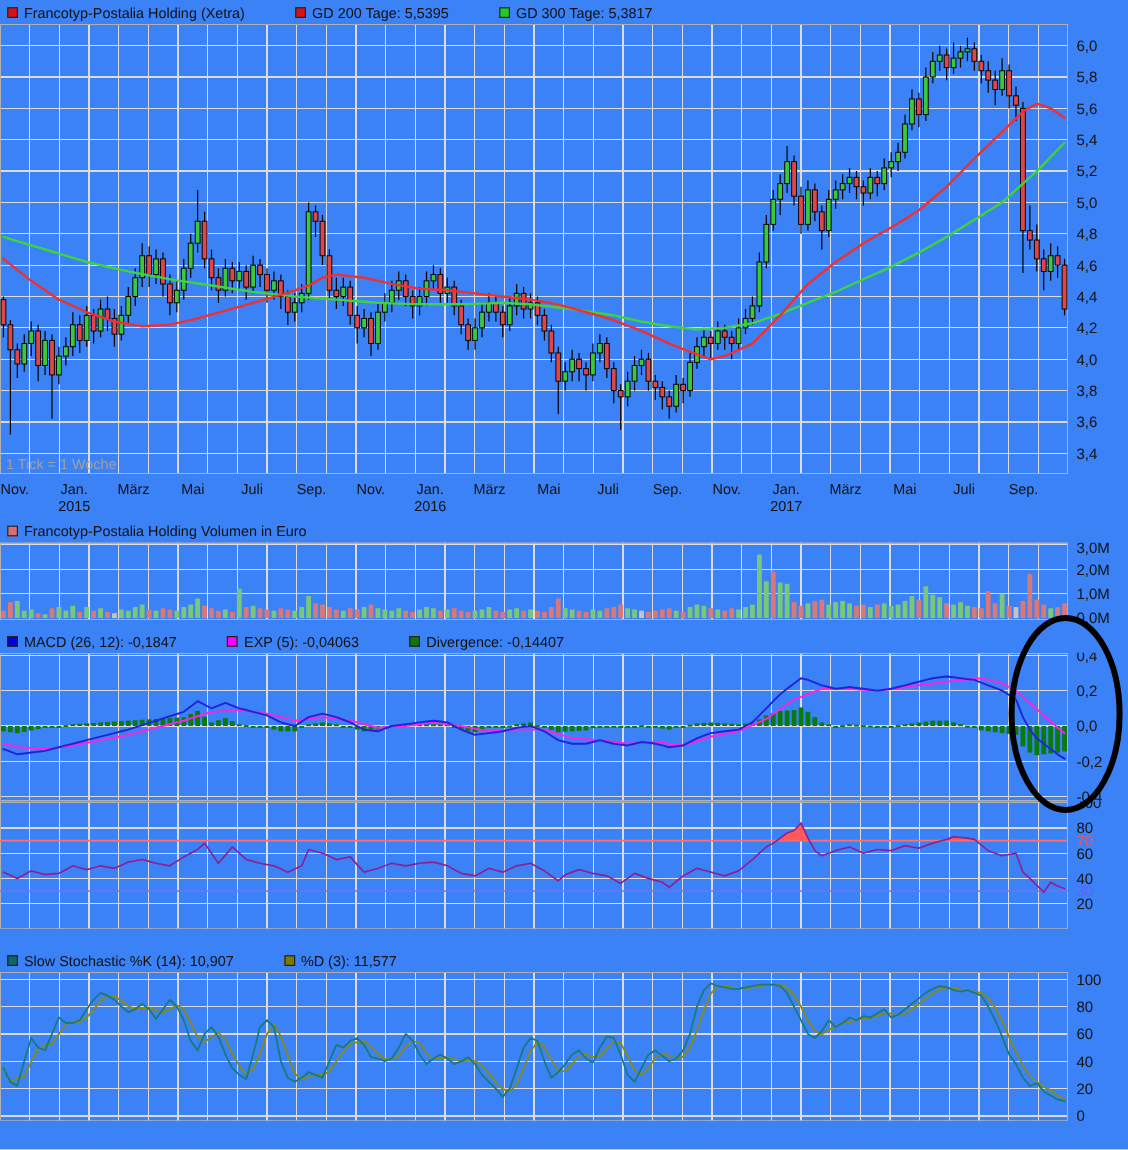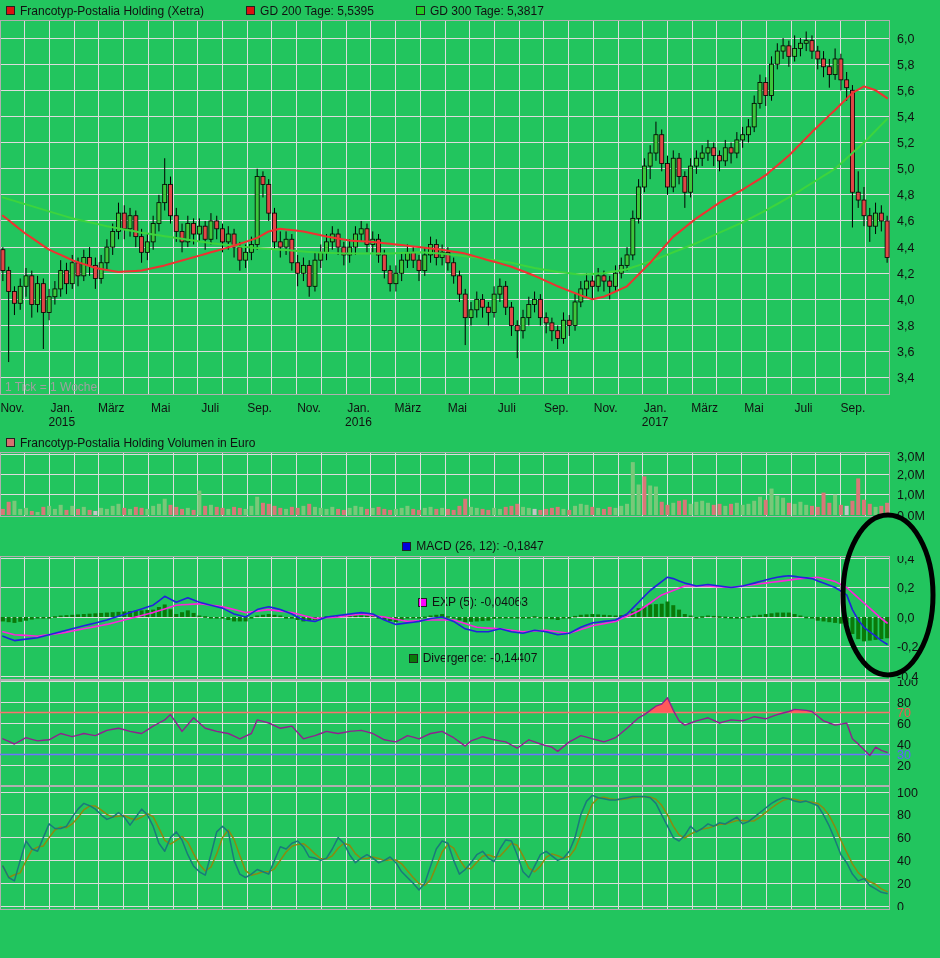--- a/index.html
+++ b/index.html
@@ -1,22 +1,22 @@
 <!DOCTYPE html>
 <html><head>
 <meta charset="utf-8">
 <style>
   html,body{margin:0;padding:0;background:#ffffff;}
   body{font-family:"Liberation Sans", sans-serif; color:#111;}
-  #chart-root{position:relative;width:940px;height:958px;background:#22c55e;overflow:hidden;}
+  #chart-root{position:relative;width:940px;height:958px;background:#3b82f6;overflow:hidden;}
   .legend{display:flex;align-items:center;gap:42px;padding:3px 0 2px 6px;font-size:12px;height:15px;}
   .legend .item{display:flex;align-items:center;gap:5px;white-space:nowrap;}
   .marker{display:inline-block;width:9px;height:9px;border:1px solid #222;box-sizing:border-box;}
   svg{display:block;}
-  .mt4{margin-top:16px;flex-direction:column;}
+  .mt4{margin-top:4px;}
   .mt16{margin-top:16px;}
   #ellipse-overlay{position:absolute;left:838px;top:510px;pointer-events:none;}
 </style>
 </head>
 <body>
 
 <div id="chart-root">
 
   <div class="legend">
     <span class="item">
@@ -905,20 +905,30 @@
       <polyline points="2.9,58.8 8.7,61.4 14.4,64.0 20.2,60.9 26.0,57.7 31.8,59.3 37.6,60.9 43.3,60.3 49.1,59.8 54.9,56.7 60.7,53.5 66.5,55.1 72.2,56.7 78.0,55.1 83.8,53.5 89.6,54.6 95.4,55.6 101.1,53.0 106.9,50.4 112.7,49.3 118.5,48.3 124.3,49.8 130.0,51.4 135.8,52.5 141.6,53.5 147.4,49.8 153.1,46.1 158.9,43.0 164.7,39.9 170.5,34.6 176.3,43.0 182.0,51.4 187.8,44.6 193.6,37.8 199.4,43.0 205.2,48.3 210.9,49.8 216.7,51.4 222.5,52.5 228.3,53.5 234.1,56.1 239.8,58.8 245.6,56.1 251.4,53.5 257.2,39.9 263.0,41.4 268.7,43.0 274.5,45.6 280.3,48.3 286.1,47.2 291.9,46.1 297.6,52.5 303.4,58.8 309.2,57.2 315.0,55.6 320.7,53.5 326.5,51.4 332.3,52.5 338.1,53.5 343.9,52.5 349.6,51.4 355.4,50.9 361.2,50.4 367.0,51.9 372.8,53.5 378.5,56.7 384.3,59.8 390.1,60.9 395.9,61.9 401.7,58.8 407.4,55.6 413.2,57.2 419.0,58.8 424.8,56.1 430.6,53.5 436.3,52.5 442.1,51.4 447.9,54.6 453.7,57.7 459.4,61.9 465.2,66.1 471.0,60.9 476.8,58.8 482.6,56.7 488.3,58.2 494.1,59.8 499.9,60.9 505.7,61.9 511.5,65.0 517.2,68.2 523.0,64.0 528.8,59.8 534.6,61.9 540.4,64.0 546.1,65.6 551.9,67.2 557.7,71.4 563.5,66.6 569.3,61.9 575.0,58.8 580.8,55.6 586.6,57.2 592.4,58.8 598.1,60.3 603.9,61.9 609.7,59.8 615.5,57.7 621.3,53.0 627.0,48.3 632.8,43.0 638.6,37.8 644.4,34.6 650.2,30.4 655.9,26.2 661.7,24.1 667.5,17.8 673.3,30.4 679.1,40.9 684.8,45.1 690.6,43.0 696.4,40.9 702.2,39.3 708.0,37.8 713.7,40.4 719.5,43.0 725.3,41.4 731.1,39.9 736.9,40.4 742.6,40.9 748.4,38.8 754.2,36.7 760.0,37.8 765.7,38.8 771.5,36.7 777.3,34.6 783.1,33.0 788.9,31.5 794.6,29.4 800.4,29.9 806.2,30.4 812.0,31.5 817.8,36.2 823.5,40.9 829.3,43.0 835.1,45.1 840.9,44.1 846.7,43.0 852.4,58.8 858.2,64.0 864.0,69.8 869.8,75.5 875.6,67.2 881.3,70.3 887.1,72.4" fill="none" stroke="#902090" stroke-width="1.4" stroke-linejoin="round" stroke-linecap="round"></polyline>
       <text x="897" y="5.5" font-size="12.5" fill="#111" font-family="Liberation Sans, sans-serif" text-anchor="start">100</text>
       <text x="897" y="26.5" font-size="12.5" fill="#111" font-family="Liberation Sans, sans-serif" text-anchor="start">80</text>
       <text x="897" y="37" font-size="12.5" fill="#ff5050" font-family="Liberation Sans, sans-serif" text-anchor="start">70</text>
       <text x="897" y="47.5" font-size="12.5" fill="#111" font-family="Liberation Sans, sans-serif" text-anchor="start">60</text>
       <text x="897" y="68.5" font-size="12.5" fill="#111" font-family="Liberation Sans, sans-serif" text-anchor="start">40</text>
       <text x="897" y="79" font-size="12.5" fill="#6060ff" font-family="Liberation Sans, sans-serif" text-anchor="start">30</text>
       <text x="897" y="89.5" font-size="12.5" fill="#111" font-family="Liberation Sans, sans-serif" text-anchor="start">20</text>
     </svg>
 
+  <div class="legend mt16">
+    <span class="item">
+      <span class="marker" style="background-color: rgb(14, 102, 102);"></span>
+      <span>Slow Stochastic %K (14): 10,907</span>
+    </span>
+    <span class="item">
+      <span class="marker" style="background-color: rgb(122, 122, 0);"></span>
+      <span>%D (3): 11,577</span>
+    </span>
+  </div>
   <svg id="svg-stoch" width="940" height="124">
       <line x1="24.72222222222222" y1="0" x2="24.72222222222222" y2="124" stroke="#dcdcdc" stroke-width="1" shape-rendering="crispEdges"></line>
       <line x1="49.44444444444444" y1="0" x2="49.44444444444444" y2="124" stroke="#dcdcdc" stroke-width="1" shape-rendering="crispEdges"></line>
       <line x1="74.16666666666666" y1="0" x2="74.16666666666666" y2="124" stroke="#dcdcdc" stroke-width="1" shape-rendering="crispEdges"></line>
       <line x1="98.88888888888889" y1="0" x2="98.88888888888889" y2="124" stroke="#dcdcdc" stroke-width="1" shape-rendering="crispEdges"></line>
       <line x1="123.61111111111111" y1="0" x2="123.61111111111111" y2="124" stroke="#dcdcdc" stroke-width="1" shape-rendering="crispEdges"></line>
       <line x1="148.33333333333331" y1="0" x2="148.33333333333331" y2="124" stroke="#dcdcdc" stroke-width="1" shape-rendering="crispEdges"></line>
       <line x1="173.05555555555554" y1="0" x2="173.05555555555554" y2="124" stroke="#dcdcdc" stroke-width="1" shape-rendering="crispEdges"></line>
       <line x1="197.77777777777777" y1="0" x2="197.77777777777777" y2="124" stroke="#dcdcdc" stroke-width="1" shape-rendering="crispEdges"></line>
       <line x1="222.5" y1="0" x2="222.5" y2="124" stroke="#dcdcdc" stroke-width="1" shape-rendering="crispEdges"></line>

